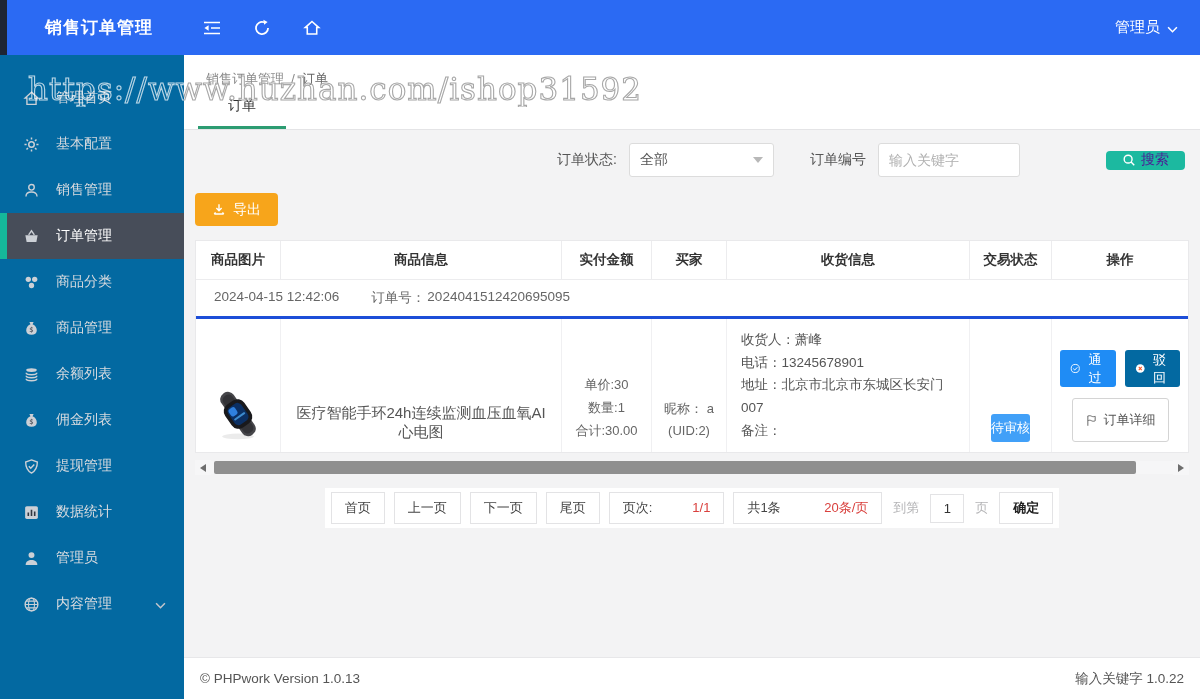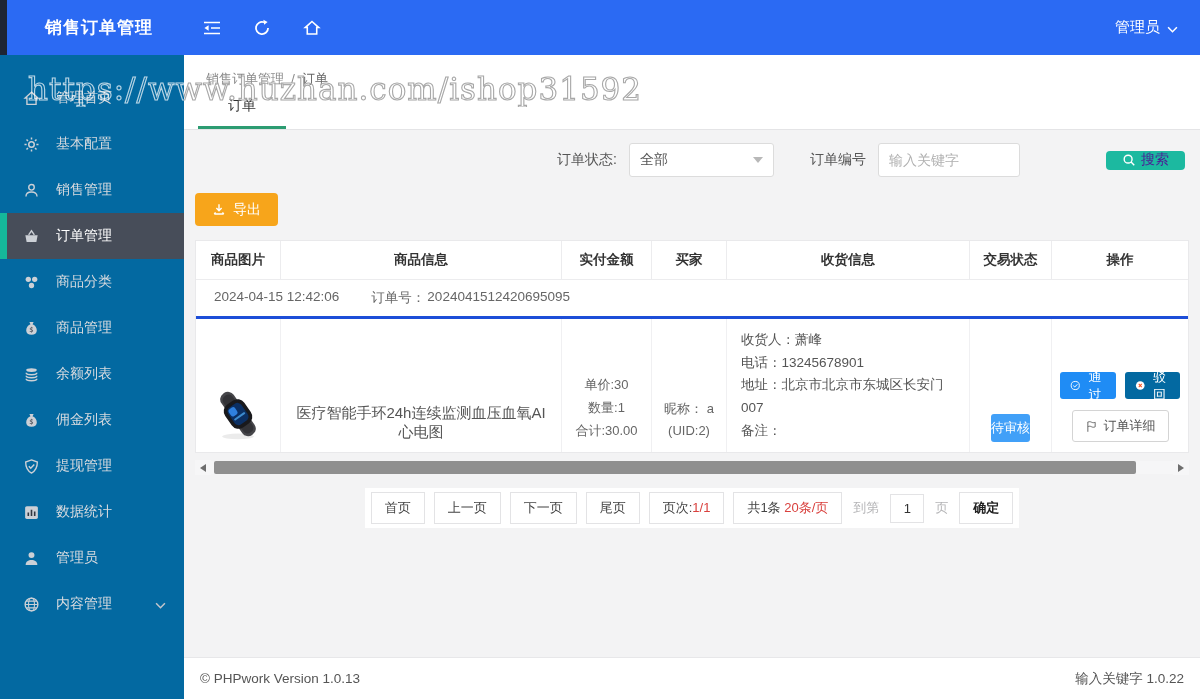--- a/index.html
+++ b/index.html
@@ -80,43 +80,43 @@
   .meta-row .ono { display:flex; gap:2px; }
   .t-body .cell { border-right:1px solid #f0f0f2; padding:10px 8px; display:flex; flex-direction:column;
     align-items:center; justify-content:flex-end; font-size:13px; color:#666; min-height:92px; }
   .t-body .cell:last-child { border-right:none; }
   .cell.c-title { font-size:15px; color:#555; text-align:center; }
   .cell.c-price { line-height:1.75; }
   .cell.c-buyer { line-height:1.7; }
   .cell.c-ship { align-items:flex-start; line-height:1.68; color:#555; font-size:13.5px; padding-left:14px; }
   .badge { background:#41a0f8; color:#fff; font-size:13px; padding:5px 0; border-radius:3px; }
   .ops-btns { display:flex; gap:9px; }
-  .op-btn { height:27px; padding:0 10px; border:none; border-radius:3px; color:#fff; font-size:13px; display:inline-flex;
+  .op-btn { height:37px; padding:0 10px; border:none; border-radius:3px; color:#fff; font-size:13px; display:inline-flex;
     align-items:center; gap:4px; cursor:pointer; font-family:inherit; }
   .op-approve { background:#1f8cf5; }
   .op-reject { background:#0369a1; }
   .op-btn svg { width:13px; height:13px; }
-  .detail-btn { margin-top:11px; height:32px; padding:0 12px; background:#fff; border:1px solid #d4d4d4; border-radius:3px;
+  .detail-btn { margin-top:11px; height:44px; padding:0 12px; background:#fff; border:1px solid #d4d4d4; border-radius:3px;
     color:#555; font-size:13px; display:inline-flex; align-items:center; gap:6px; cursor:pointer; font-family:inherit; }
   .detail-btn svg { width:13px; height:13px; }
   .pimg { width:56px; height:56px; cursor:pointer; }
 
   
   .hscroll { margin-top:7px; height:15px; display:flex; align-items:center; }
   .hs-arrow { width:16px; height:15px; background:#f6f6f7; display:flex; align-items:center; justify-content:center; cursor:pointer; }
   .tri-left { width:0; height:0; border-top:4.5px solid transparent; border-bottom:4.5px solid transparent; border-right:6px solid #6e6e6e; }
   .tri-right { width:0; height:0; border-top:4.5px solid transparent; border-bottom:4.5px solid transparent; border-left:6px solid #6e6e6e; }
   .hs-track { flex:1; height:13px; background:#f6f6f7; position:relative; }
   .hs-thumb { position:absolute; left:3px; top:0; height:13px; width:calc(100% - 40px); background:#8f8f8f; border-radius:2px; cursor:grab; }
 
   
   .pg-row { margin-top:13px; display:flex; justify-content:center; }
   .pg-strip { background:#fff; padding:4px 6px; display:flex; align-items:center; gap:9px; }
   .pg-box { background:#fff; border:1px solid #e3e3e5; padding:6px 13px; font-size:13px; color:#444; cursor:pointer; white-space:nowrap; }
-  .pg-box .red { color:#d9403d; }
+  .pg-box .red { color:#d9403d;margin-left:40px; }
   .pg-plain { color:#b5b5b7; font-size:13px; padding:0 2px; }
   .pg-input { width:34px; height:29px; border:1px solid #e3e3e5; text-align:center; font-size:13px; color:#333; font-family:inherit; }
   .pg-confirm { font-weight:700; color:#222; }
 
   
   .footer { height:42px; flex:0 0 42px; background:#fff; border-top:1px solid #e7e7e9; display:flex; align-items:center;
     justify-content:space-between; padding:0 16px; font-size:13.5px; color:#555; }
 </style>
 </head>
 <body>

